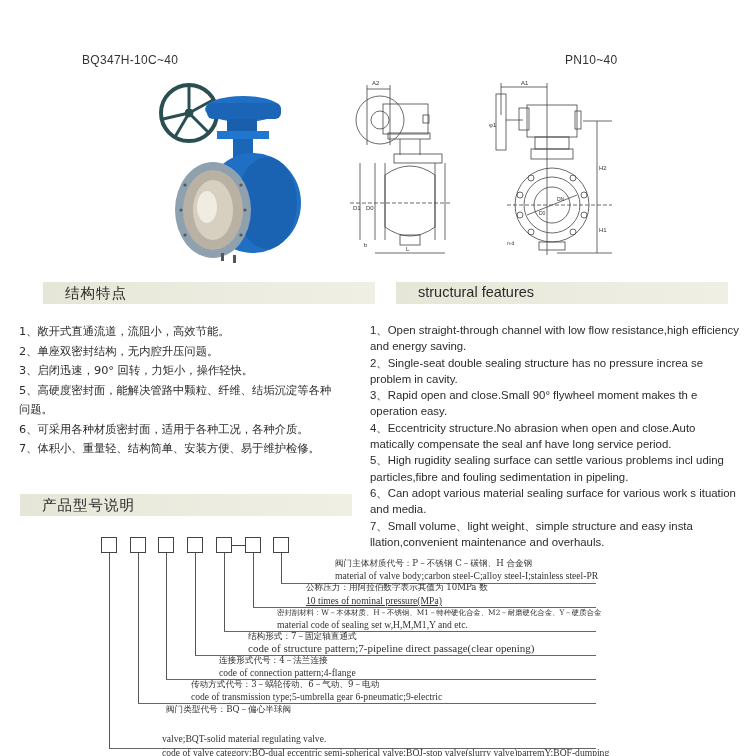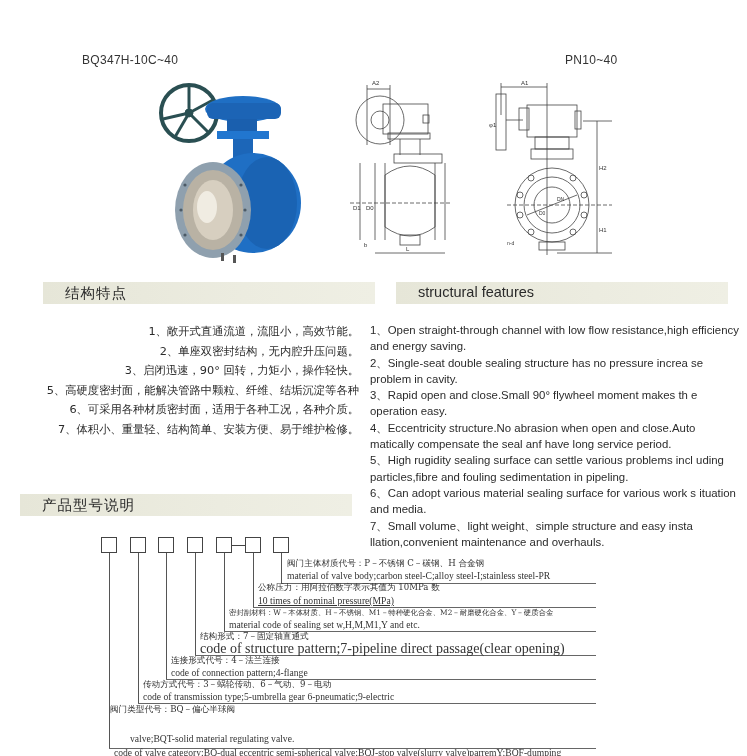--- a/index.html
+++ b/index.html
@@ -4,27 +4,27 @@
 <style>
   * { box-sizing: border-box; margin: 0; padding: 0; }
   html, body { width: 747px; height: 756px; background: #ffffff; overflow: hidden; }
   body { position: relative; font-family: "DejaVu Sans", "Liberation Sans", sans-serif; color: #222; }
   .abs { position: absolute; }
   .model-label { font-family: "Liberation Sans", sans-serif; font-size: 12px; color: #333; letter-spacing: 0.3px; }
   .section-bar { position: absolute; height: 22px; background: linear-gradient(90deg, #e6e6d8 0%, #ecece0 60%, #efefe4 100%); }
   .section-title-cn { position: absolute; font-size: 14.5px; color: #2a2a2a; letter-spacing: 1px; top: 2px; }
   .section-title-en { position: absolute; font-family: "Liberation Sans", sans-serif; font-size: 14.5px; color: #2a2a2a; top: 2px; }
   .cn-list { position: absolute; left: 19px; top: 322px; width: 340px; font-size: 11.3px; line-height: 19.5px; color: #2b2b2b; }
-  .cn-list div { white-space: nowrap; text-align: right; }
+  .cn-list div { white-space: nowrap; }
   .en-list { position: absolute; left: 370px; top: 322px; width: 372px; font-family: "Liberation Sans", sans-serif; font-size: 11.4px; line-height: 16.3px; color: #2b2b2b; }
   .en-list p { margin: 0; }
   .code-box { position: absolute; width: 16px; height: 16px; border: 1px solid #444; background: #fff; }
   .vline { position: absolute; width: 1px; background: #555; }
   .hline { position: absolute; height: 1px; background: #666; }
-  .code-text { position: absolute; font-family: "DejaVu Serif", "Liberation Serif", serif; font-size: 8.6px; line-height: 13px; color: #333; white-space: nowrap; }
+  .code-text { position: absolute; font-family: "DejaVu Serif", "Liberation Serif", serif; font-size: 8.6px; line-height: 13px; color: #333; white-space: nowrap; margin-left: 48px; }
   .code-text.en { font-family: "Liberation Serif", serif; font-size: 9.6px; }
   svg { display: block; }
 </style>
 </head>
 <body>
 
 <div class="abs model-label" style="left:82px;top:53px;">BQ347H-10C~40</div>
 <div class="abs model-label" style="left:565px;top:53px;">PN10~40</div>
 
 <div class="abs" style="left:155px;top:75px;width:150px;height:190px;">
@@ -141,20 +141,21 @@
 </div>
 <div class="section-bar" style="left:396px;top:282px;width:332px;">
   <span class="section-title-en" style="left:22px;">structural features</span>
 </div>
 
 <div class="cn-list">
   <div>1、敞开式直通流道，流阻小，高效节能。</div>
   <div>2、单座双密封结构，无内腔升压问题。</div>
   <div>3、启闭迅速，90° 回转，力矩小，操作轻快。</div>
   <div>5、高硬度密封面，能解决管路中颗粒、纤维、结垢沉淀等各种</div>
+  <div>问题。</div>
   <div>6、可采用各种材质密封面，适用于各种工况，各种介质。</div>
   <div>7、体积小、重量轻、结构简单、安装方便、易于维护检修。</div>
 </div>
 
 <div class="en-list">
   <p>1、Open straight-through channel with low flow resistance,high efficiency and energy saving.</p>
   <p>2、Single-seat double sealing structure has no pressure increa se problem in cavity.</p>
   <p>3、Rapid open and close.Small 90°  flywheel moment makes th e operation easy.</p>
   <p>4、Eccentricity structure.No abrasion when open and close.Auto matically compensate the seal anf have long service period.</p>
   <p>5、High rugidity sealing surface can settle various problems incl uding particles,fibre and fouling sedimentation in pipeling.</p>
@@ -196,24 +197,24 @@
   <div class="code-text" style="left:287px;top:557px;">阀门主体材质代号：P－不锈钢 C－碳钢、H 合金钢</div>
   <div class="code-text en" style="left:287px;top:569px;">material of valve body;carbon steel-C;alloy steel-I;stainless   steel-PR</div>
 
   <div class="code-text" style="left:258px;top:581px;">公称压力：用阿拉伯数字表示其值为 10MPa 数</div>
   <div class="code-text en" style="left:258px;top:594px;text-decoration:underline;">10 times of nominal pressure(MPa)</div>
 
   <div class="code-text" style="left:229px;top:606px;font-size:7.4px;">密封副材料：W－本体材质、H－不锈钢、M1－特种硬化合金、M2－耐磨硬化合金、Y－硬质合金</div>
   <div class="code-text en" style="left:229px;top:618px;">material code of sealing set w,H,M,M1,Y and etc.</div>
 
   <div class="code-text" style="left:200px;top:630px;">结构形式：7－固定轴直通式</div>
-  <div class="code-text en" style="left:200px;top:642px;font-size:14px;">code of structure pattern;7-pipeline direct passage(clear opening)</div>
+  <div class="code-text en" style="left:200px;top:642px;font-size:11px;">code of structure pattern;7-pipeline direct passage(clear opening)</div>
 
   <div class="code-text" style="left:171px;top:654px;">连接形式代号：4－法兰连接</div>
   <div class="code-text en" style="left:171px;top:666px;">code of connection pattern;4-flange</div>
 
   <div class="code-text" style="left:143px;top:678px;">传动方式代号：3－蜗轮传动、6－气动、9－电动</div>
   <div class="code-text en" style="left:143px;top:690px;">code of transmission type;5-umbrella gear 6-pneumatic;9-electric</div>
 
-  <div class="code-text" style="left:110px;top:703px;">阀门类型代号：BQ－偏心半球阀</div>
+  <div class="code-text" style="left:118px;top:703px;">阀门类型代号：BQ－偏心半球阀</div>
   <div class="code-text en" style="left:114px;top:746px;">code of valve category;BQ-dual eccentric semi-spherical valve;BQJ-stop valve(slurry valve)parremY;BQF-dumping</div>
-  <div class="code-text en" style="left:130px;top:732px;">valve;BQT-solid material regulating valve.</div>
+  <div class="code-text en" style="left:114px;top:732px;">valve;BQT-solid material regulating valve.</div>
 </div>
 
 </body></html>

